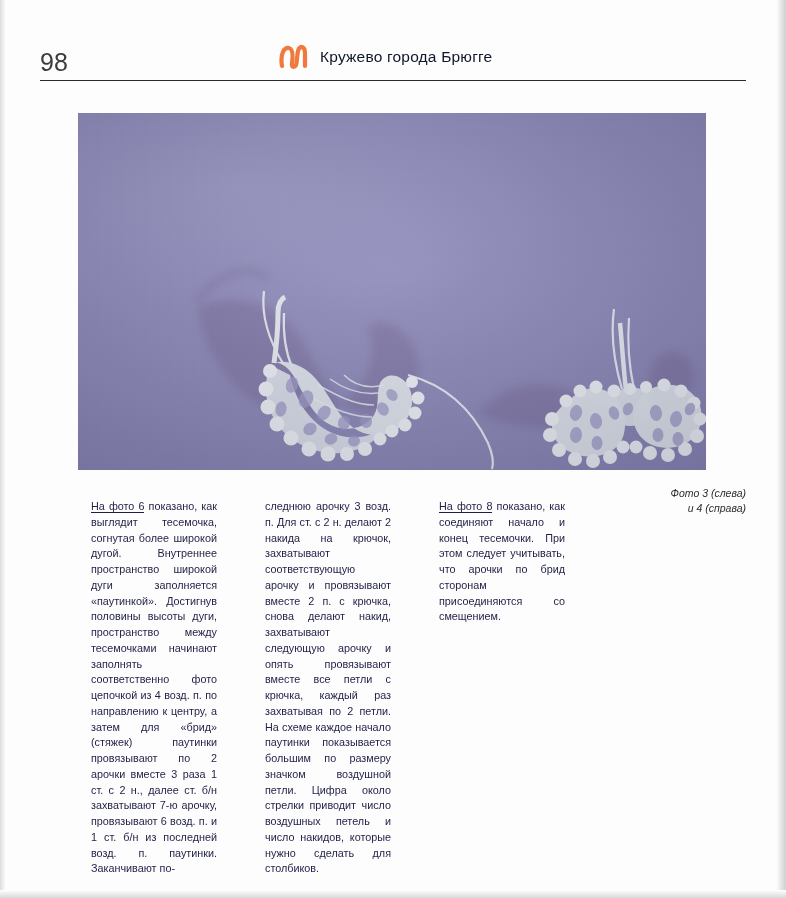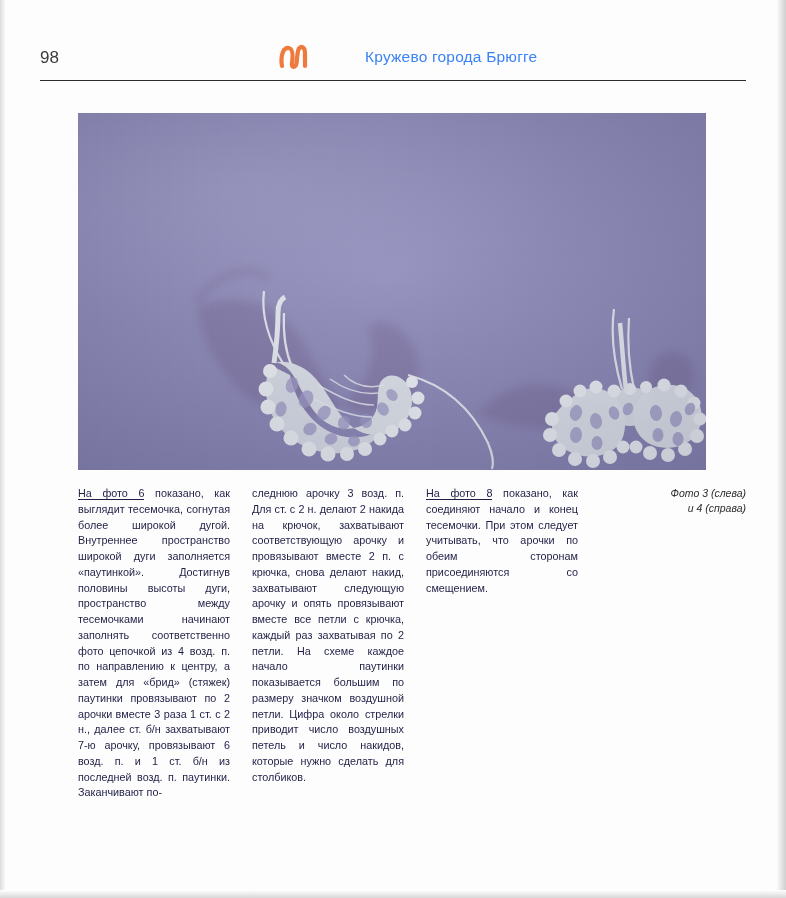--- a/index.html
+++ b/index.html
@@ -46,43 +46,42 @@
     position: absolute;
     left: 40px;
     top: 40px;
     width: 706px;
     height: 44px;
   }
   .page-number {
     position: absolute;
     left: 0;
     top: 8px;
-    font-size: 17px;
+    font-size: 25px;
     color: #3c3c3c;
     font-family: "Liberation Sans", sans-serif;
   }
   .header-center {
     position: absolute;
     left: 238px;
     top: 4px;
     display: flex;
     align-items: center;
     gap: 12px;
   }
   .logo-mark {
     width: 30px;
     height: 26px;
     position: relative;
   }
   .header-title {
     font-size: 15.5px;
-    color: #3b82f6;
+    color: #0f172a;
     letter-spacing: 0.2px;
     white-space: nowrap;
-    margin-left: 45px;
   }
   .header-rule {
     position: absolute;
     left: 0;
     top: 40px;
     width: 706px;
     height: 1px;
     background: #2b2b2b;
   }
 
@@ -142,21 +141,21 @@
   }
   .col {
     width: 152px;
     font-size: 10.8px;
     line-height: 1.46;
     color: #1f1f46;
     text-align: justify;
     hyphens: manual;
   }
   .col p {
-    margin: 0;
+    margin: 13px;
   }
   .lead {
     color: #1f1f46;
     border-bottom: 1px solid #1f1f46;
   }
 </style>
 </head>
 <body>
 
 <div class="page">
@@ -358,18 +357,18 @@
 
     <div class="col">
       <p><span class="lead">На фото 6</span><span> показано, как выглядит тесемочка, согнутая более широкой дугой. Внутреннее пространство широкой дуги заполняется «паутинкой». Достигнув половины высоты дуги, пространство между тесемочками начинают заполнять соответственно фото цепочкой из 4 возд. п. по направлению к центру, а затем для «брид» (стяжек) паутинки провязывают по 2 арочки вместе 3 раза 1 ст. с 2 н., далее ст. б/н захватывают 7-ю арочку, провязывают 6 возд. п. и 1 ст. б/н из последней возд. п. паутинки. Заканчивают по-</span></p>
     </div>
 
     <div class="col">
       <p><span>следнюю арочку 3 возд. п. Для ст. с 2 н. делают 2 накида на крючок, захватывают соответствующую арочку и провязывают вместе 2 п. с крючка, снова делают накид, захватывают следующую арочку и опять провязывают вместе все петли с крючка, каждый раз захватывая по 2 петли. На схеме каждое начало паутинки показывается большим по размеру значком воздушной петли. Цифра около стрелки приводит число воздушных петель и число накидов, которые нужно сделать для столбиков.</span></p>
     </div>
 
     <div class="col">
-      <p><span class="lead">На фото 8</span><span> показано, как соединяют начало и конец тесемочки. При этом следует учитывать, что арочки по обеим сторонам присоединяются со смещением.</span></p>
+      <p><span class="lead">На фото 8</span><span> показано, как соединяют начало и конец тесемочки. При этом следует учитывать, что арочки по брид сторонам присоединяются со смещением.</span></p>
     </div>
 
   </div>
 
 </div>
 
 </body></html>

